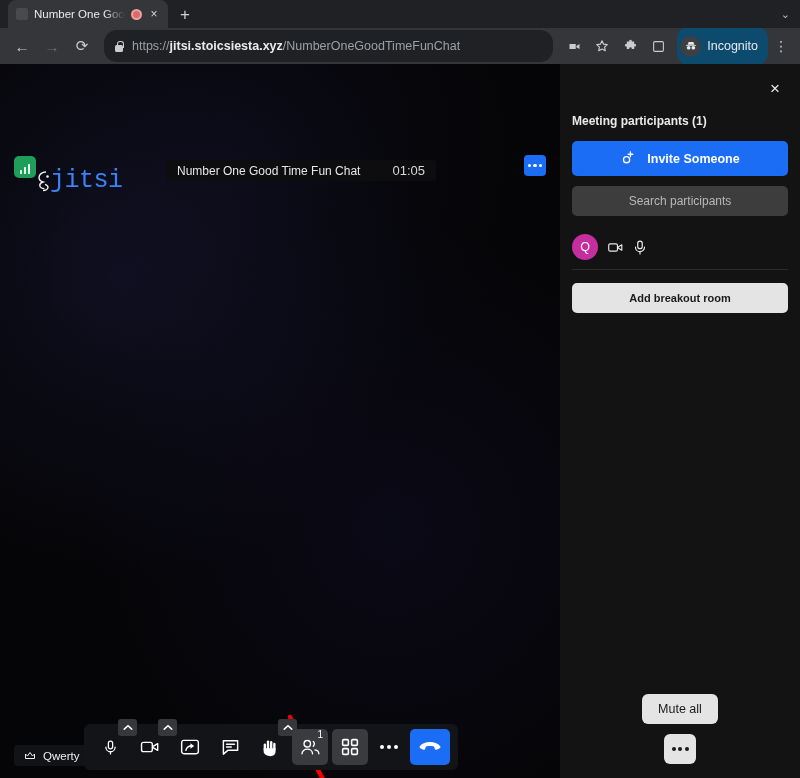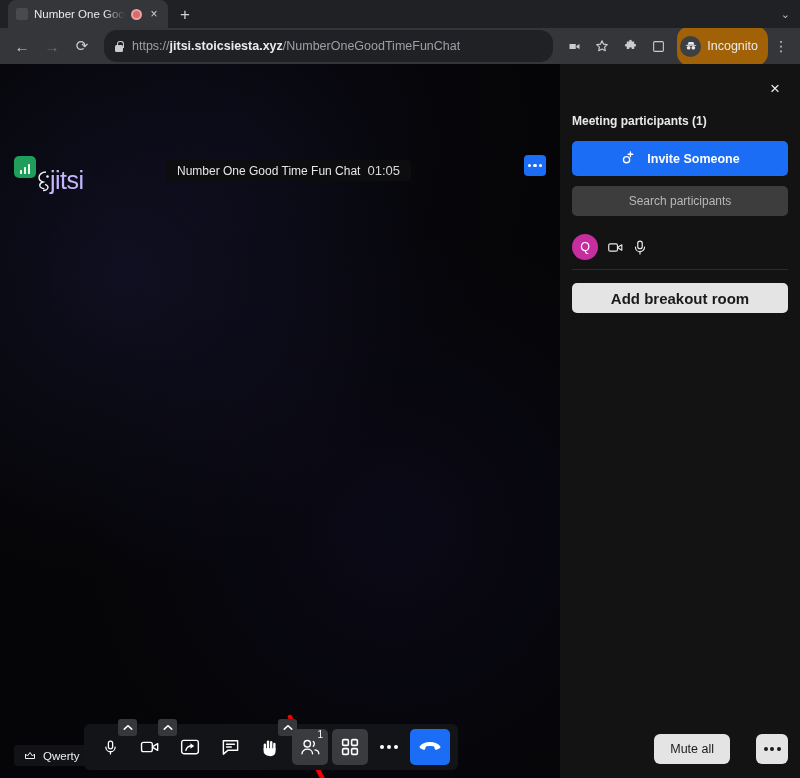--- a/index.html
+++ b/index.html
@@ -63,21 +63,21 @@
   .url { font-size: 12.5px; white-space: nowrap; overflow: hidden; }
   .url .scheme { color:#9aa0a6; }
   .url .host { color:#e8eaed; font-weight: bold; }
   .url .path { color:#9aa0a6; }
   .tb-icon {
     width: 26px; height: 26px; display:flex; align-items:center; justify-content:center;
     color:#c9cbcf; flex: 0 0 26px;
   }
   .incognito-pill {
     height: 40px; display:flex; align-items:center; gap:6px; padding: 0 10px 0 3px;
-    background:#a16207; border-radius: 13px; margin-left: 4px;
+    background:#0c4a6e; border-radius: 13px; margin-left: 4px;
   }
   .incog-avatar {
     width: 21px; height: 21px; border-radius:50%; background:#3c4043;
     display:flex; align-items:center; justify-content:center;
   }
   .incognito-label { color:#e8eaed; font-size: 12.5px; }
   .kebab-v { color:#c9cbcf; font-size: 14px; width:22px; text-align:center; }
 
   
   .page { flex: 1 1 auto; display:flex; background:#040404; position: relative; }
@@ -96,29 +96,29 @@
   .brand { position:absolute; left: 14px; top: 92px; display:flex; align-items:flex-start; gap:0; }
   .conn-badge {
     width: 22px; height: 22px; border-radius: 5px; background:#1e9e5a;
     display:flex; align-items:flex-end; justify-content:center; padding-bottom:4px; gap:1.5px;
   }
   .conn-badge i { display:block; width:2.5px; background:#eaf7ee; border-radius:.5px; }
   .conn-badge i:nth-child(1){ height:4px; }
   .conn-badge i:nth-child(2){ height:7px; }
   .conn-badge i:nth-child(3){ height:10px; }
   .jitsi-word {
-    color:#c4b5fd; font-size: 25px; letter-spacing:-.5px; line-height:1;
-    margin-left: -6px; margin-top: 12px; font-family: Liberation Sans, sans-serif;
+    color:#3b82f6; font-size: 25px; letter-spacing:-.5px; line-height:1;
+    margin-left: -6px; margin-top: 12px; font-family: Liberation Mono, monospace;
   }
   .jitsi-mark { margin-top: 12px; margin-left:-2px; }
 
   .meeting-pill {
     position:absolute; left: 166px; top: 96px; height: 21px;
     background:#0d0d0f; border-radius: 3px; display:flex; align-items:center;
-    padding: 0 11px; gap: 7px;
+    padding: 0 11px; gap: 32px;
   }
   .meeting-name { color:#e6e6e8; font-size: 12px; }
   .meeting-timer { color:#d8d8dc; font-size: 13px; }
 
   .stage-more {
     position:absolute; right: 14px; top: 91px; width: 22px; height: 21px;
     background:#1b6df5; border-radius: 4px; display:flex; align-items:center;
     justify-content:center; gap: 2px;
   }
   .stage-more i { width:3.5px; height:3.5px; border-radius:50%; background:#fff; display:block; }
@@ -194,25 +194,25 @@
     display:flex; align-items:center; justify-content:center;
     color:#fff; font-size: 12.5px; flex:0 0 26px;
   }
   .pmeta { flex: 1 1 auto; min-width: 0; }
   .pname { color:#e9e9ea; font-size: 12px; line-height: 1.25; }
   .prole { color:#a3a3a3; font-size: 10.5px; line-height: 1.3; }
   .picons { display:flex; gap:10px; align-items:center; color:#e9e9ea; }
   .btn-breakout {
     height: 30px; background:#e4e4e4; border-radius: 5px; margin-top: 13px;
     display:flex; align-items:center; justify-content:center;
-    color:#1a1a1a; font-size: 15px; font-weight: bold;
+    color:#1a1a1a; font-size: 11px; font-weight: bold;
   }
   .panel-footer {
     position:absolute; left: 12px; right: 12px; bottom: 14px;
-    display:flex; justify-content:flex-end; gap: 26px; align-items:center;
+    display:flex; justify-content:flex-end; gap: 10px; align-items:center;flex-direction:column;
   }
   .btn-muteall {
     height: 30px; padding: 0 16px; background:#e4e4e4; border-radius: 6px;
     display:flex; align-items:center; justify-content:center;
     color:#1a1a1a; font-size: 12.5px;
   }
   .btn-pmore {
     width: 32px; height: 30px; background:#e4e4e4; border-radius: 6px;
     display:flex; align-items:center; justify-content:center; gap:2.5px;
   }

